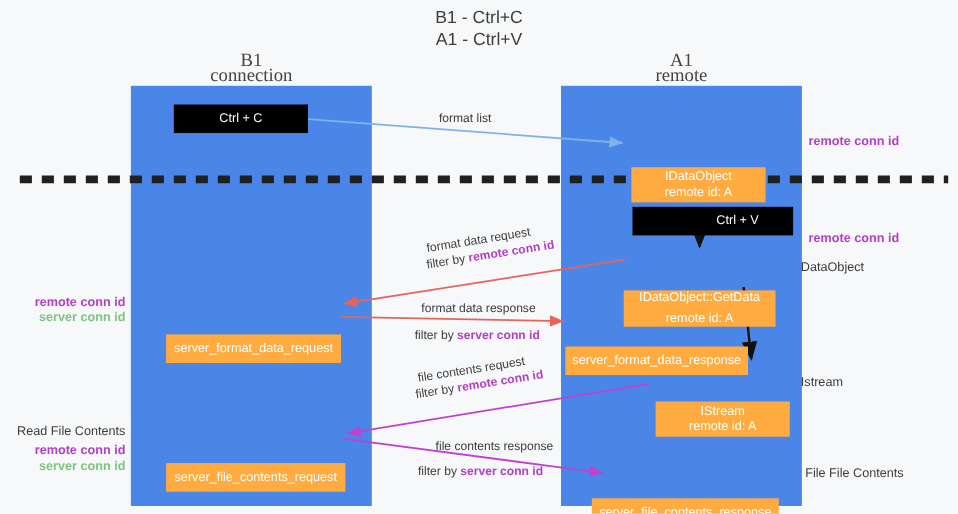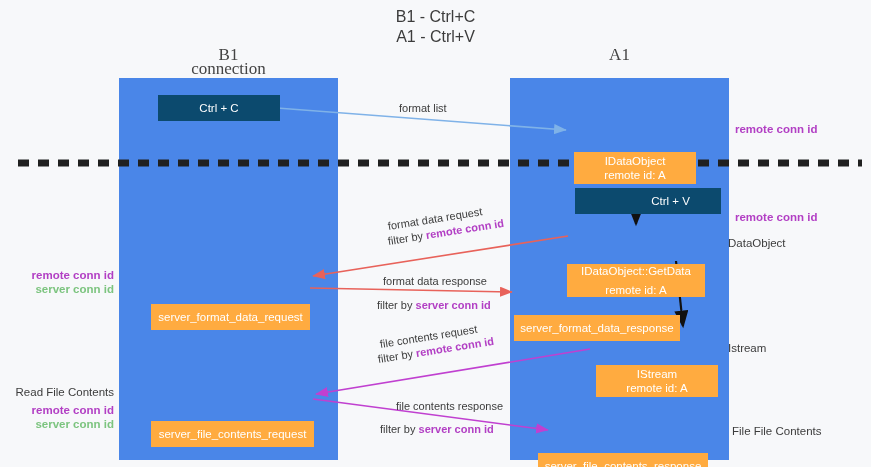--- a/index.html
+++ b/index.html
@@ -18,21 +18,21 @@
 
   .col-head{position:absolute;text-align:center;color:#444;font-size:17px;line-height:14px;font-family:Liberation Serif, serif;}
   .col-head .l2{display:block;}
 
   .title{position:absolute;left:0;top:7px;width:871px;text-align:center;
          color:#3c3c3c;font-size:16px;line-height:20px;}
 
   .node{position:absolute;box-sizing:border-box;display:flex;flex-direction:column;
         align-items:center;justify-content:center;color:#fff;font-size:11.5px;
         line-height:14px;text-align:center;}
-  .green{background:#0c4a6e;}
+  .green{background:#000000;}
   .orange{background:#ffab40;margin-top:36px;}
 
   .note{position:absolute;font-size:11.5px;line-height:15px;color:#3c3c3c;white-space:nowrap;}
   .note.c-purple{color:#b23fc4;font-weight:bold;}
   .note.c-green{color:#7cc47f;font-weight:bold;}
   .note.right{text-align:left;}
   .note.leftal{text-align:right;}
 
   .edgelabel{position:absolute;font-size:11px;line-height:14px;color:#3c3c3c;white-space:nowrap;}
   .edgelabel .hl{color:#b23fc4;font-weight:bold;}
@@ -47,20 +47,21 @@
     <span>B1 - Ctrl+C</span><br>
     <span>A1 - Ctrl+V</span>
   </div>
 
   <div class="col-head" style="left:119px;top:48px;width:219px;">
     <span>B1</span>
     <span class="l2">connection</span>
   </div>
   <div class="col-head" style="left:510px;top:48px;width:219px;">
     <span>A1</span>
+    <span class="l2">remote</span>
   </div>
 
   <div class="lane lane-b1"></div>
   <div class="lane lane-a1"></div>
 
   <svg id="svg-layer" viewBox="0 0 871 467">
     <defs>
       <marker id="ar-blue" markerWidth="9" markerHeight="9" refX="7.5" refY="3.2" orient="auto">
         <path d="M0,0 L8,3.2 L0,6.4 z" fill="#7fb2e8"></path>
       </marker>

